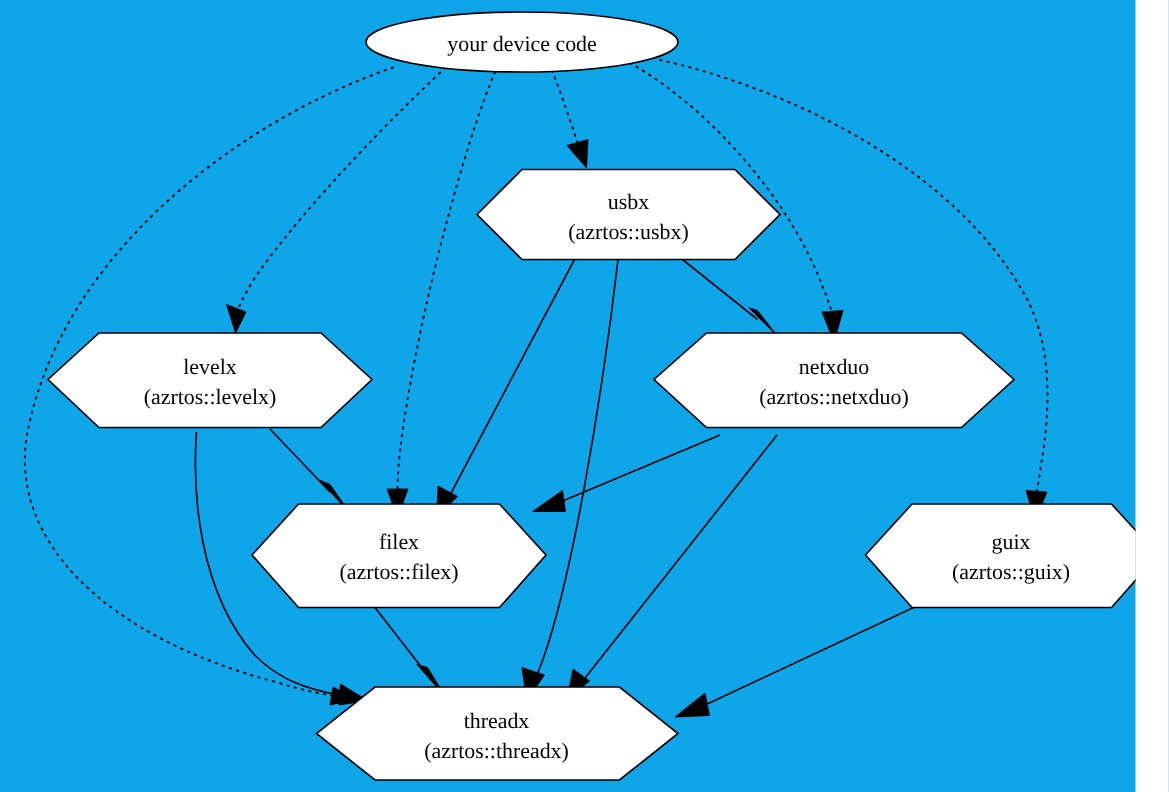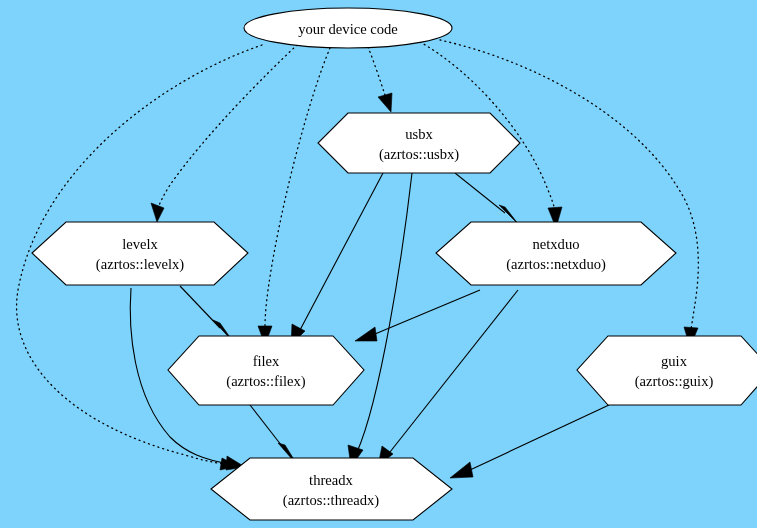--- a/index.html
+++ b/index.html
@@ -4,21 +4,21 @@
 <style>
   html, body {
     margin: 0;
     padding: 0;
     background: #ffffff;
   }
   #canvas {
     position: relative;
     width: 757px;
     height: 528px;
-    background: #7dd3fc;
+    background: #0ea5e9;
     overflow: hidden;
     font-family: "Liberation Serif", "DejaVu Serif", serif;
     text-decoration: underline;
   }
   #graph-svg {
     position: absolute;
     top: 0;
     left: 0;
     width: 779px;
     height: 528px;

